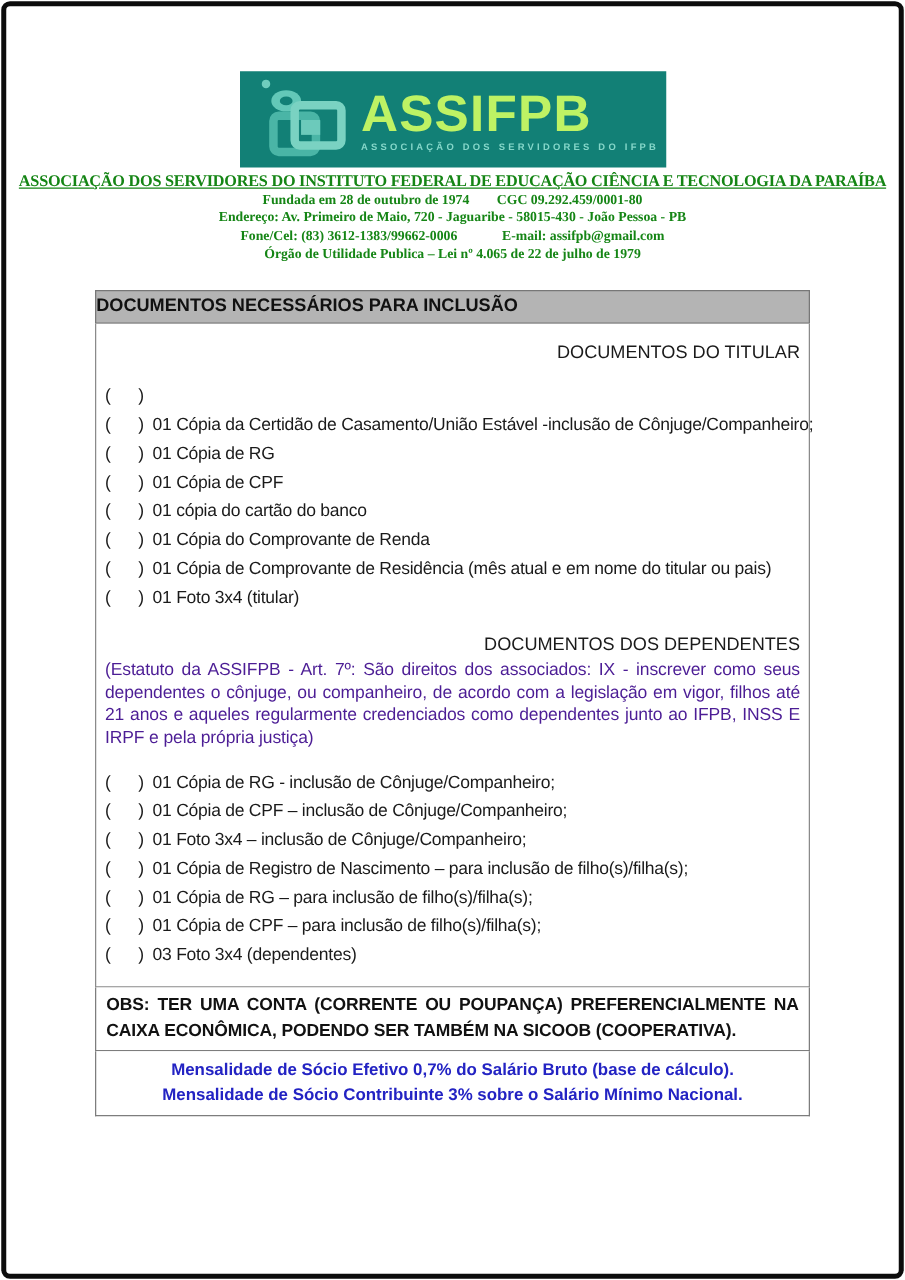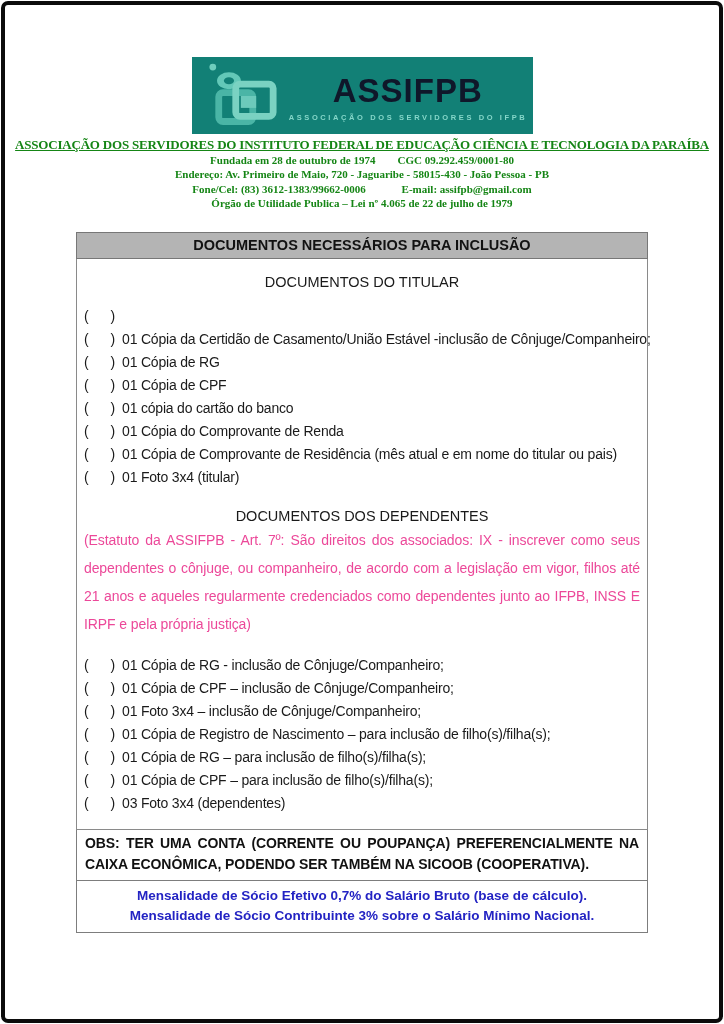--- a/index.html
+++ b/index.html
@@ -12,62 +12,61 @@
 
   
   .banner {
     width:341px; height:77px; margin:52px auto 0 auto;
     background:#128076; display:flex; align-items:center; justify-content:center;
     gap:6px; padding:4px 8px;
   }
   .logo-icon { width:86px; height:68px; flex:0 0 auto; }
   .logo-text-col { display:flex; flex-direction:column; align-items:flex-start; }
   .logo-title {
-    color:#0f172a; font-weight:bold; font-size:33px; line-height:42px; letter-spacing:1px;
+    color:#bef264; font-weight:bold; font-size:41px; line-height:42px; letter-spacing:1px;
     font-family:"Liberation Sans", sans-serif;
-    margin-left:44px;
   }
   .logo-subtitle {
     color:#85d6c9; font-size:7.5px; font-weight:bold; letter-spacing:2.6px; margin-top:1px;
     white-space:nowrap;
   }
 
   
   .org-header { margin-top:4px; text-align:center; color:#158515;
     font-family:"Liberation Serif", serif; font-weight:bold; }
   .org-line { line-height:14.6px; white-space:pre-wrap; }
   .org-line.l1 { font-size:13px; letter-spacing:-0.2px;text-decoration:underline; }
   .org-line.l2, .org-line.l3, .org-line.l4, .org-line.l5 { font-size:11px; }
 
   
   .doc-col { width:572px; margin:21px auto 0 auto; }
 
   .title-bar {
     height:27px; background:#b4b4b4; border:1px solid #777777;
-    display:flex; align-items:center; justify-content:center;
+    display:flex; align-items:center; justify-content:flex-start;
     font-weight:bold; font-size:14.5px; color:#111111;
   }
 
   .main-box {
     border:1px solid #8a8a8a; border-top:none; background:#ffffff;
     padding:13px 7px 14px 7px;
   }
   .section-heading {
-    text-align:center; font-size:14.5px; color:#1a1a1a; margin-top:2px;
+    text-align:right; font-size:14.5px; color:#1a1a1a; margin-top:2px;
   }
   .item-list { margin-top:15px; }
   .check-item {
     display:flex; font-size:14px; line-height:23px; color:#1a1a1a;
     letter-spacing:-0.2px; white-space:nowrap;
   }
   .check-marker { white-space:pre; margin-right:7px; }
   .dep-heading { margin-top:19px; }
   .dep-note {
-    margin-top:2px; font-size:14px; line-height:28px; text-align:justify;
-    color:#ec4899; letter-spacing:-0.1px;
+    margin-top:2px; font-size:14px; line-height:18px; text-align:justify;
+    color:#4c1d95; letter-spacing:-0.1px;
   }
   .dep-list { margin-top:16px; }
 
   .obs-box {
     border:1px solid #7d7d7d; border-top:none; background:#ffffff;
     padding:3px 8px 5px 8px;
     font-weight:bold; font-size:14px; line-height:21px; text-align:justify;
     color:#111111; letter-spacing:-0.1px;
   }
 

